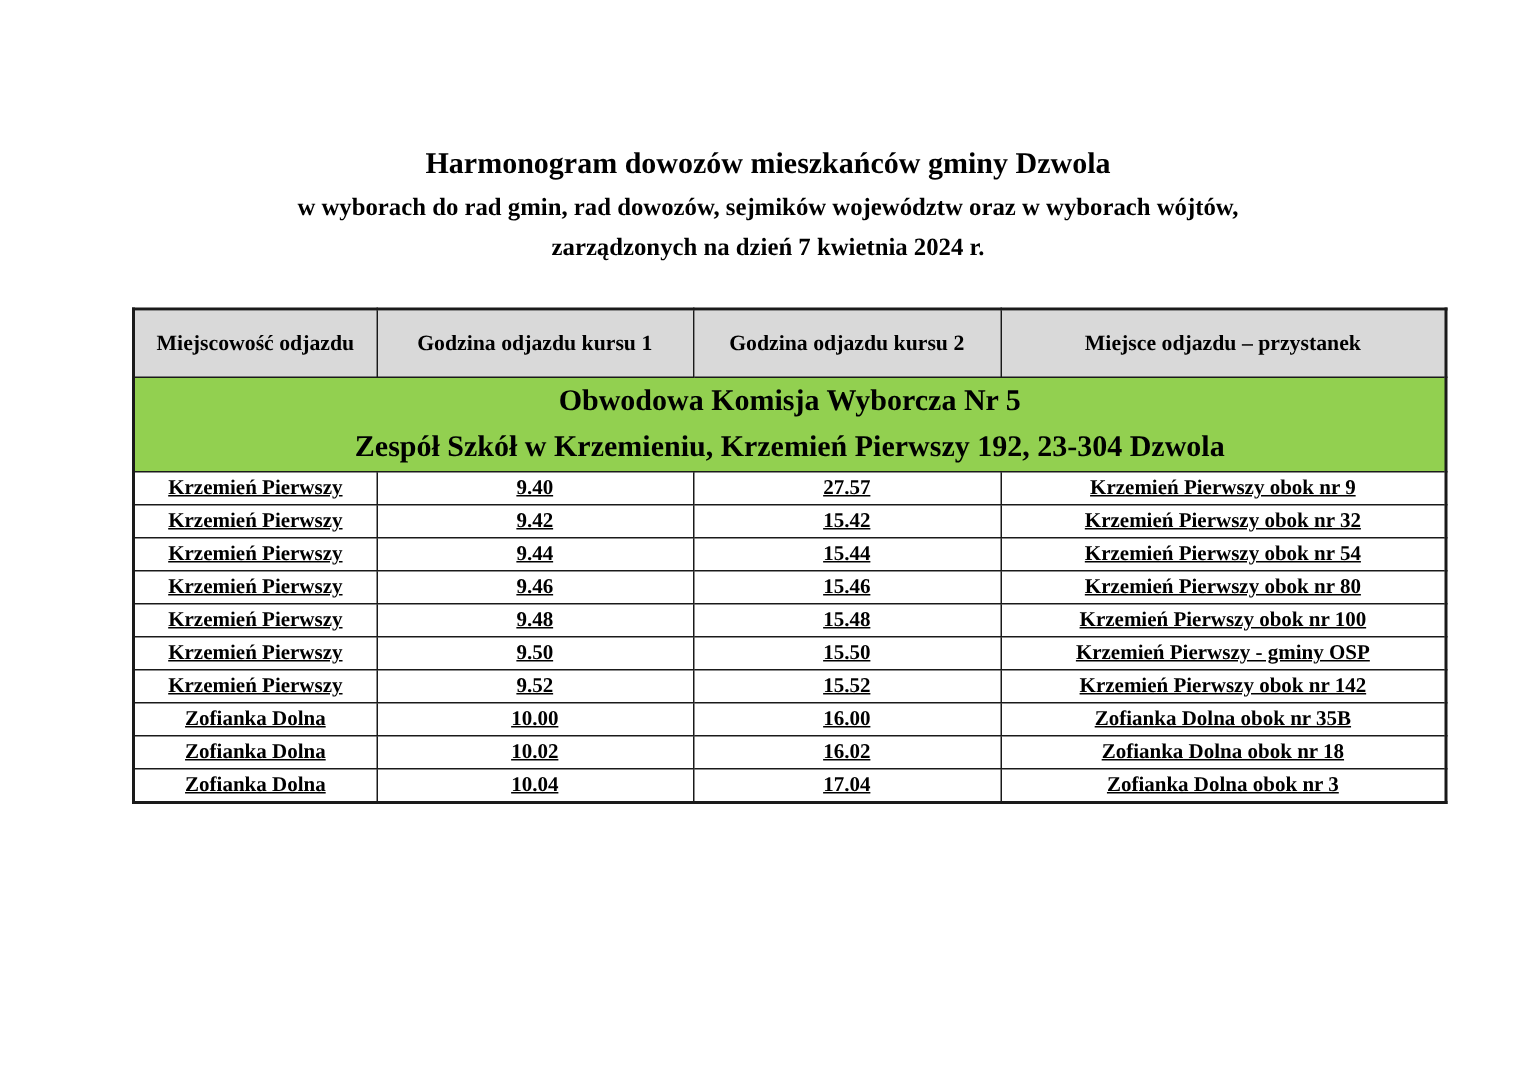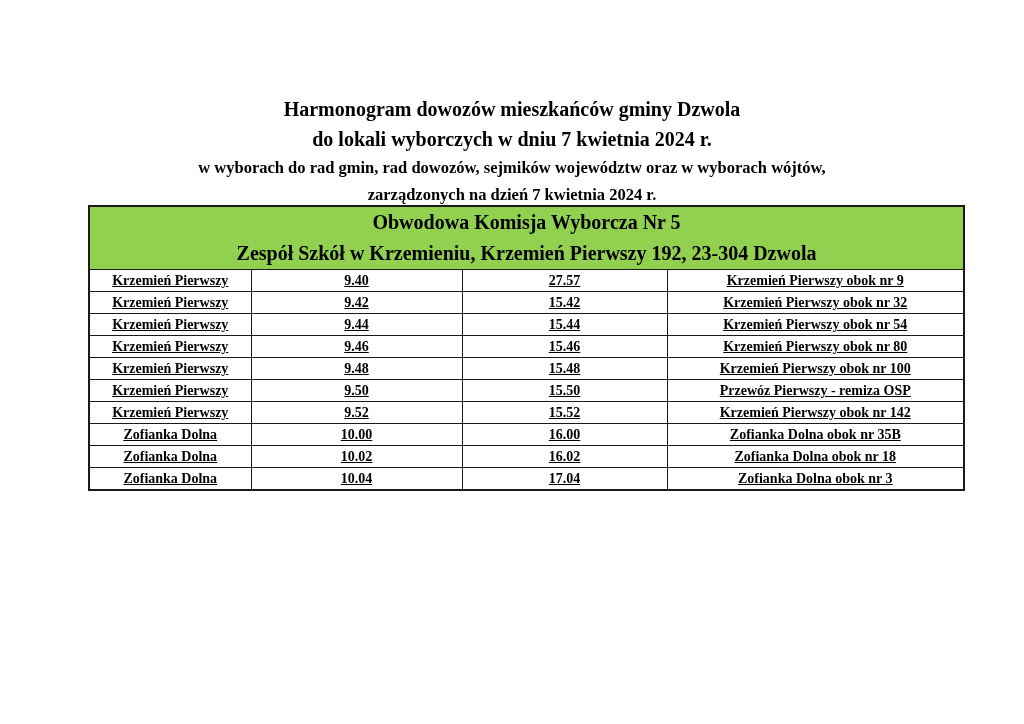--- a/index.html
+++ b/index.html
@@ -67,35 +67,40 @@
     text-decoration: underline;
   }
 </style>
 </head>
 <body>
 
 <div class="page">
 
   <div class="title-block">
     <div class="title-line">Harmonogram dowozów mieszkańców gminy Dzwola</div>
-    <div class="title-line">do lokali wyborczych w dniu 7 kwietnia 2024 r.</div>
     <div class="subtitle-line">w wyborach do rad gmin, rad dowozów, sejmików województw oraz w wyborach wójtów,</div>
     <div class="subtitle-line">zarządzonych na dzień 7 kwietnia 2024 r.</div>
   </div>
 
   <table class="schedule">
     <colgroup>
       <col style="width:162px">
       <col style="width:211px">
       <col style="width:205px">
       <col style="width:297px">
     </colgroup>
 
     <tbody>
 
+    <tr>
+      <th class="col-header">Miejscowość odjazdu</th>
+      <th class="col-header">Godzina odjazdu kursu 1</th>
+      <th class="col-header">Godzina odjazdu kursu 2</th>
+      <th class="col-header">Miejsce odjazdu – przystanek</th>
+    </tr>
 
     <tr>
       <td class="commission-banner" colspan="4">
         <div>Obwodowa Komisja Wyborcza Nr 5</div>
         <div>Zespół Szkół w Krzemieniu, Krzemień Pierwszy 192, 23-304 Dzwola</div>
       </td>
     </tr>
 
     <tr class="data-row">
       <td>Krzemień Pierwszy</td>
@@ -124,21 +129,21 @@
     <tr class="data-row">
       <td>Krzemień Pierwszy</td>
       <td>9.48</td>
       <td>15.48</td>
       <td>Krzemień Pierwszy obok nr 100</td>
     </tr>
     <tr class="data-row">
       <td>Krzemień Pierwszy</td>
       <td>9.50</td>
       <td>15.50</td>
-      <td>Przewóz Pierwszy - remiza OSP</td>
+      <td>Krzemień Pierwszy - gminy OSP</td>
     </tr>
     <tr class="data-row">
       <td>Krzemień Pierwszy</td>
       <td>9.52</td>
       <td>15.52</td>
       <td>Krzemień Pierwszy obok nr 142</td>
     </tr>
     <tr class="data-row">
       <td>Zofianka Dolna</td>
       <td>10.00</td>

